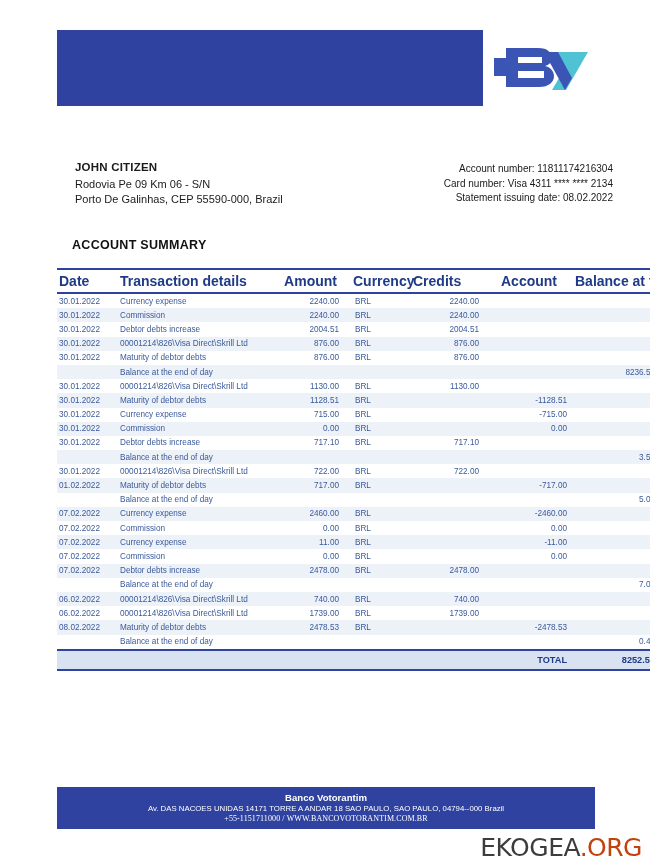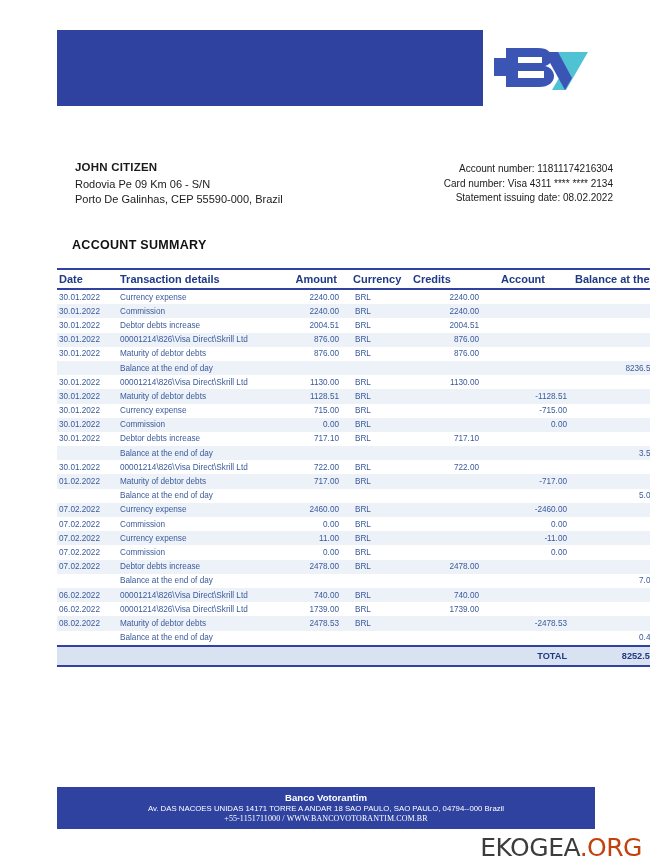--- a/index.html
+++ b/index.html
@@ -87,21 +87,21 @@
     width: 538px;
   }
   table.stmt {
     width: 100%;
     border-collapse: collapse;
     font-size: 8.2px;
     color: #2F4A8A;
     table-layout: fixed;
   }
   table.stmt th {
-    font-size: 11px;
+    font-size: 14px;
     font-weight: bold;
     color: #1F3A86;
     padding: 3px 0 3px 0;
     border-top: 2.2px solid #2F42A0;
     border-bottom: 2.2px solid #2F42A0;
     white-space: nowrap;
   }
   table.stmt td {
     padding: 2.6px 0 2.6px 0;
     white-space: nowrap;

